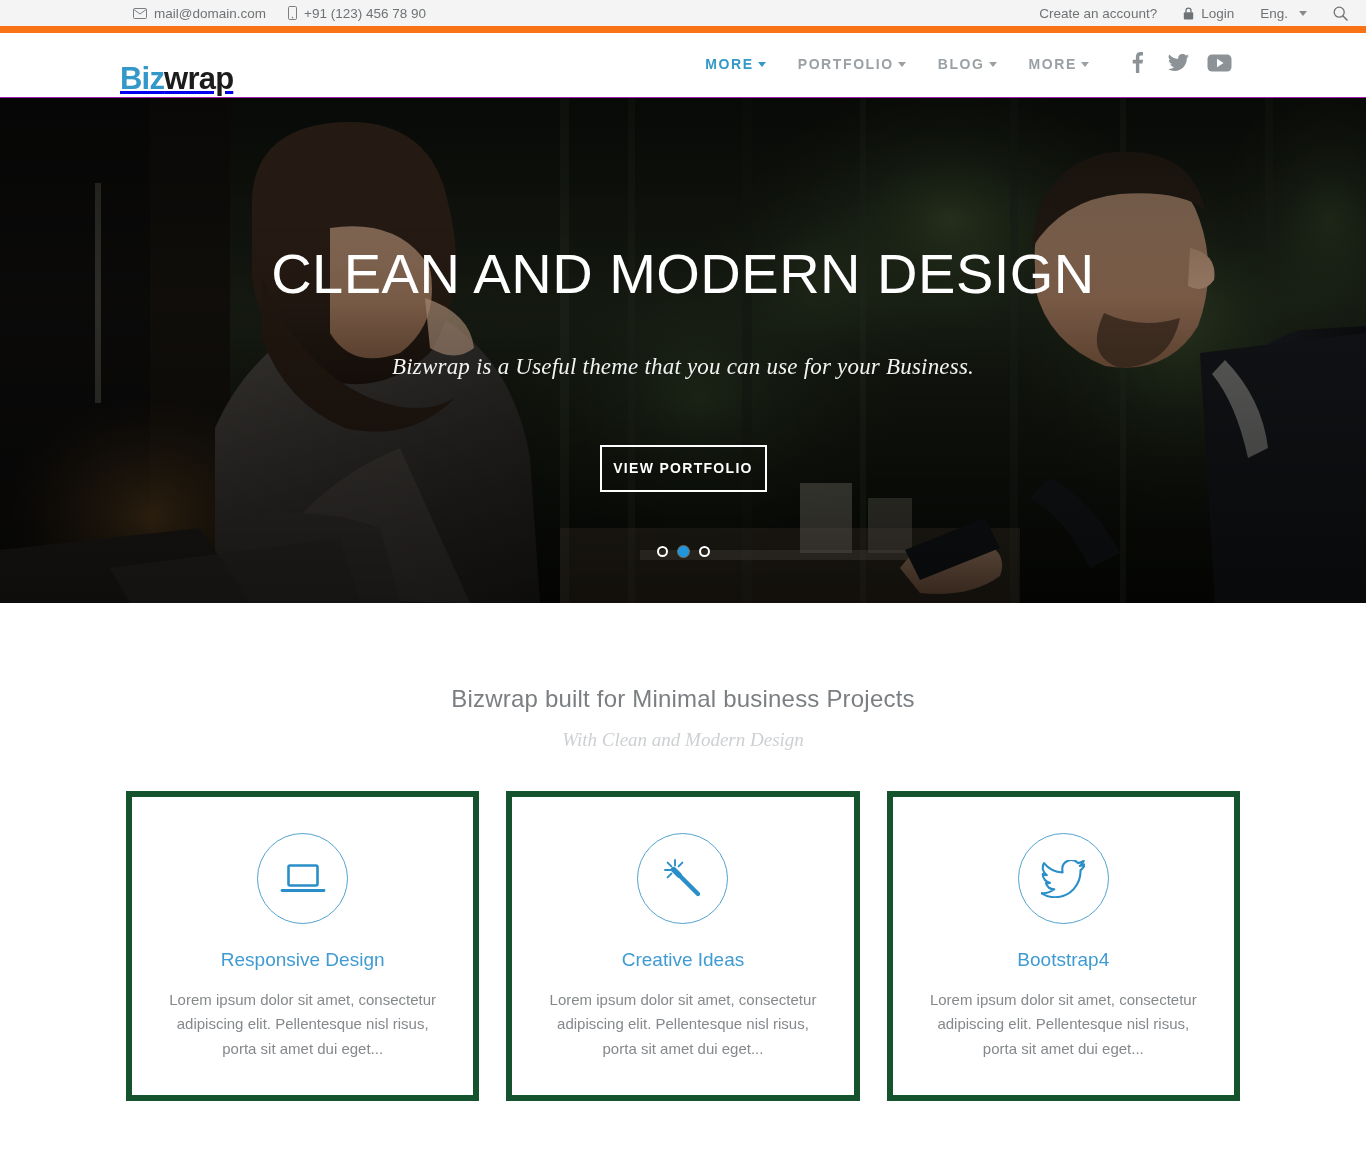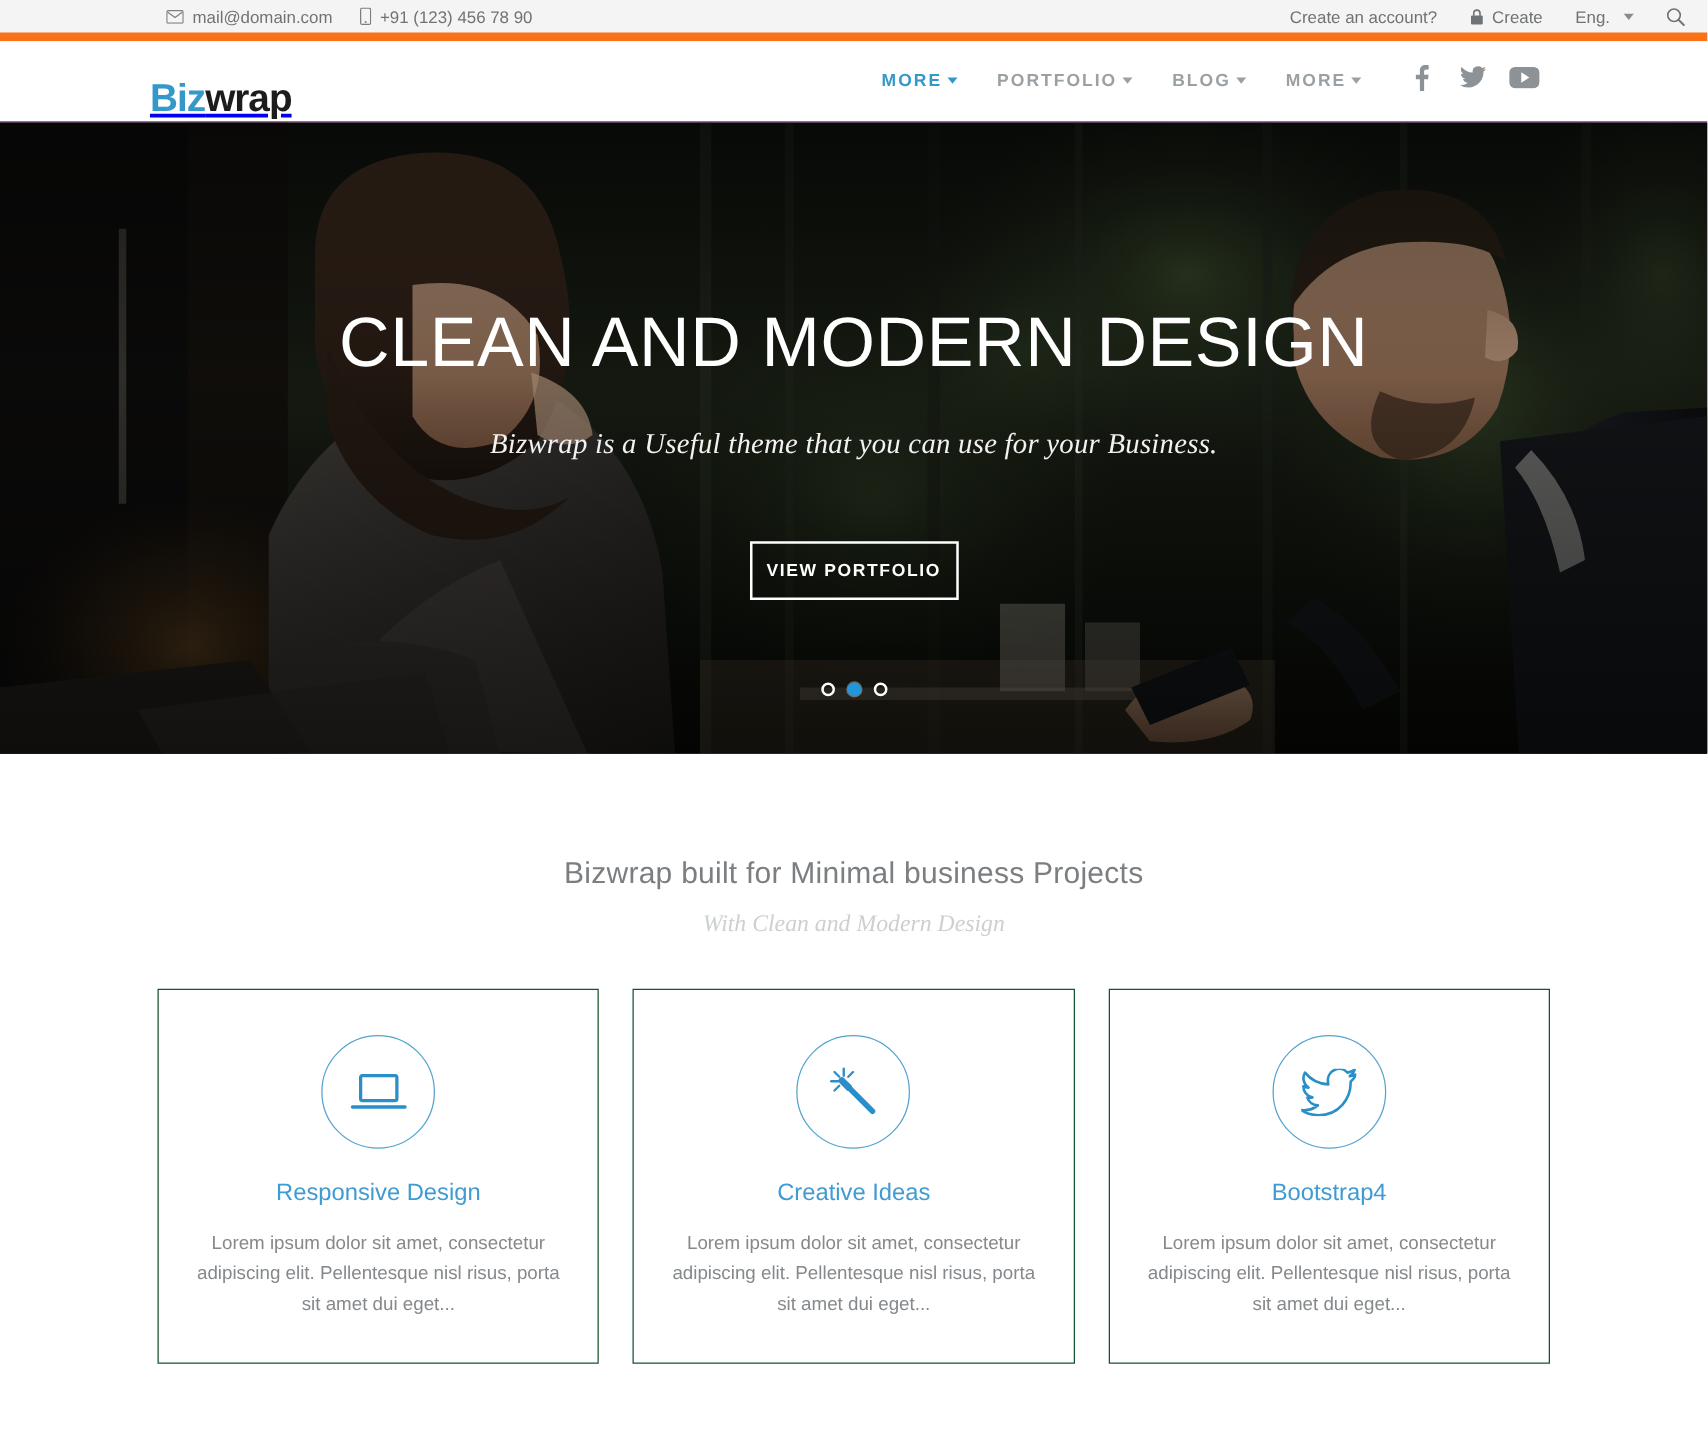--- a/index.html
+++ b/index.html
@@ -103,21 +103,21 @@
     margin-top: 147px;
     font-size: 56px;
     font-weight: 400;
     color: #ffffff;
     letter-spacing: 0.5px;
     text-align: center;
     line-height: 1.05;
     font-family: "Liberation Sans", sans-serif;
   }
   .hero-sub {
-    margin-top: 20px;
+    margin-top: 32px;
     font-family: "Liberation Serif", serif;
     font-style: italic;
     font-size: 23px;
     color: #f2f2f2;
     text-align: center;
     letter-spacing: 0.2px;
   }
   .hero-btn {
     margin-top: 47px;
     width: 167px;
@@ -171,21 +171,21 @@
 
   .cards {
     display: flex;
     justify-content: center;
     gap: 27px;
     margin-top: 40px;
     padding: 0 126px;
   }
   .card {
     flex: 1 1 0;
-    border: 1px solid #14532d;
+    border: 6px solid #14532d;
     background: #fff;
     padding: 36px 26px 34px;
     text-align: center;
     min-height: 264px;
   }
   .card-icon {
     width: 91px; height: 91px;
     border-radius: 50%;
     border: 1px solid #54a3d0;
     margin: 0 auto;
@@ -236,21 +236,21 @@
     <a class="tb-item" href="#">
       <span>Create an account?</span>
     </a>
     <a class="tb-item" href="#">
       <span class="ico">
         <svg width="11" height="13" viewBox="0 0 11 13">
           <path d="M3 5.5 V3.6 a2.5 2.5 0 0 1 5 0 V5.5" fill="none" stroke="#6f7376" stroke-width="1.3"></path>
           <rect x="0.8" y="5.3" width="9.4" height="7.2" rx="1" fill="#6f7376"></rect>
         </svg>
       </span>
-      <span>Create</span>
+      <span>Login</span>
     </a>
     <a class="tb-item" href="#">
       <span>Eng.</span>
       <span class="caret-sm"></span>
     </a>
     <a class="tb-item" href="#">
       <span class="ico">
         <svg width="15" height="15" viewBox="0 0 15 15">
           <circle cx="6.2" cy="6.2" r="5" fill="none" stroke="#6f7376" stroke-width="1.3"></circle>
           <path d="M10 10 L14 14" stroke="#6f7376" stroke-width="1.6" stroke-linecap="round"></path>

